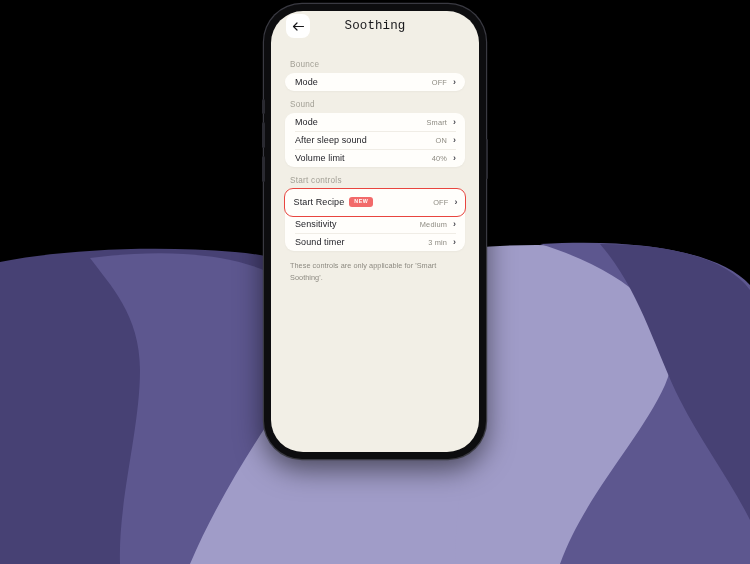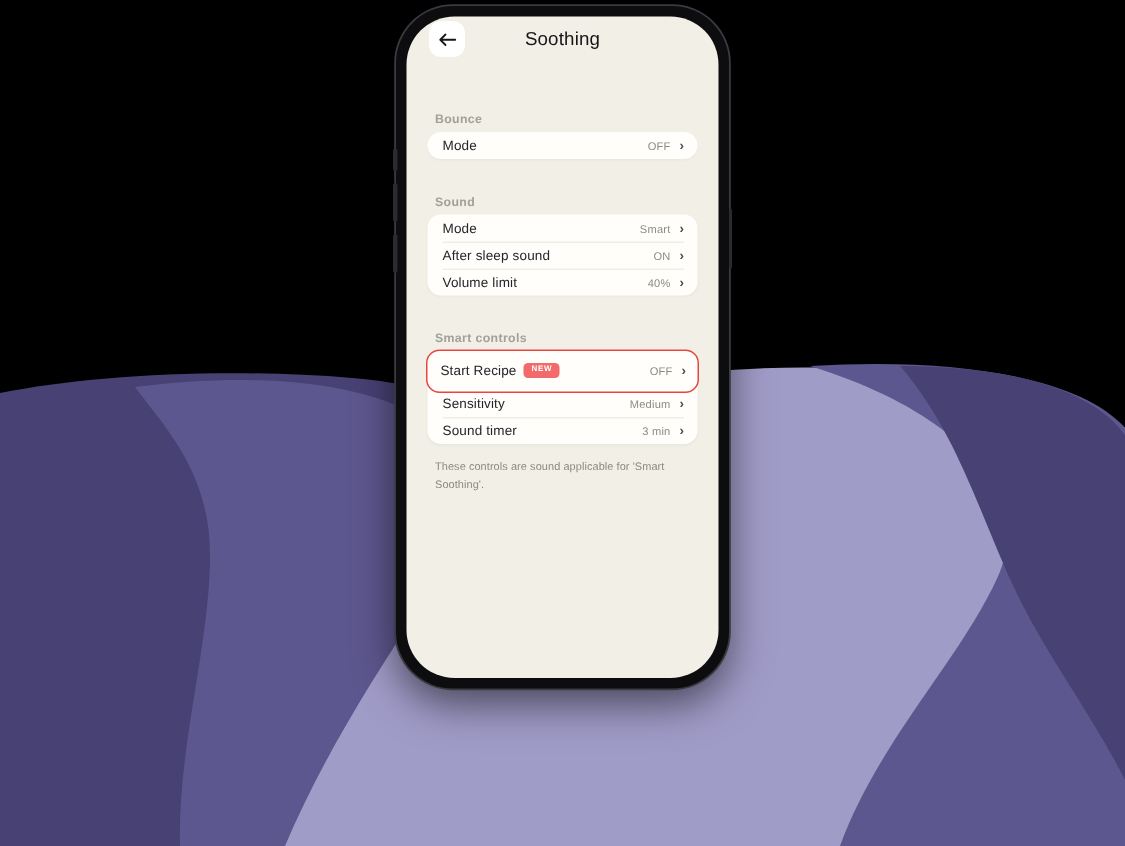--- a/index.html
+++ b/index.html
@@ -67,29 +67,28 @@
   
   .nav{ position:relative; height:34px; margin-top:3px; }
   .backbtn{
     position:absolute; left:15px; top:0;
     width:24px; height:24px; background:#fff; border-radius:8px;
     display:flex; align-items:center; justify-content:center;
     cursor:pointer;
   }
   .nav-title{
     text-align:center; font-size:12.5px; color:#17171a; letter-spacing:.1px;
-    line-height:24px; font-weight:500;
+    line-height:24px; font-weight:500;font-family:Liberation Mono, monospace;
   }
 
   
   .content{ padding:3px 14px 0 14px; }
   .sec-label{
     font-size:8.2px; color:#a3a096; letter-spacing:.25px;
-    margin:24px 0 4px 5px;
-    font-weight:bold;
+    margin:9px 0 4px 5px;
   }
   .card{
     background:#fffefb; border-radius:9px;
     box-shadow:0 1px 2px rgba(0,0,0,.035);
     overflow:visible;
   }
   .row{
     display:flex; align-items:center; justify-content:space-between;
     height:18px; padding:0 9px 0 10px; cursor:pointer;
     position:relative;
@@ -182,21 +181,21 @@
           </div>
           <div class="row">
             <span class="row-label">Volume limit</span>
             <span class="row-right">
               <span class="row-value">40%</span>
               <span class="chev">›</span>
             </span>
           </div>
         </div>
 
-        <div class="sec-label">Smart controls</div>
+        <div class="sec-label">Start controls</div>
         <div class="card">
           <div class="row highlight">
             <span class="row-label">
               <span>Start Recipe</span>
               <span class="badge">NEW</span>
             </span>
             <span class="row-right">
               <span class="row-value">OFF</span>
               <span class="chev">›</span>
             </span>
@@ -210,18 +209,18 @@
           </div>
           <div class="row">
             <span class="row-label">Sound timer</span>
             <span class="row-right">
               <span class="row-value">3 min</span>
               <span class="chev">›</span>
             </span>
           </div>
         </div>
 
-        <div class="footnote">These controls are sound applicable for 'Smart Soothing'.</div>
+        <div class="footnote">These controls are only applicable for 'Smart Soothing'.</div>
       </div>
 
     </div>
   </div>
 </div>
 
 </body></html>

